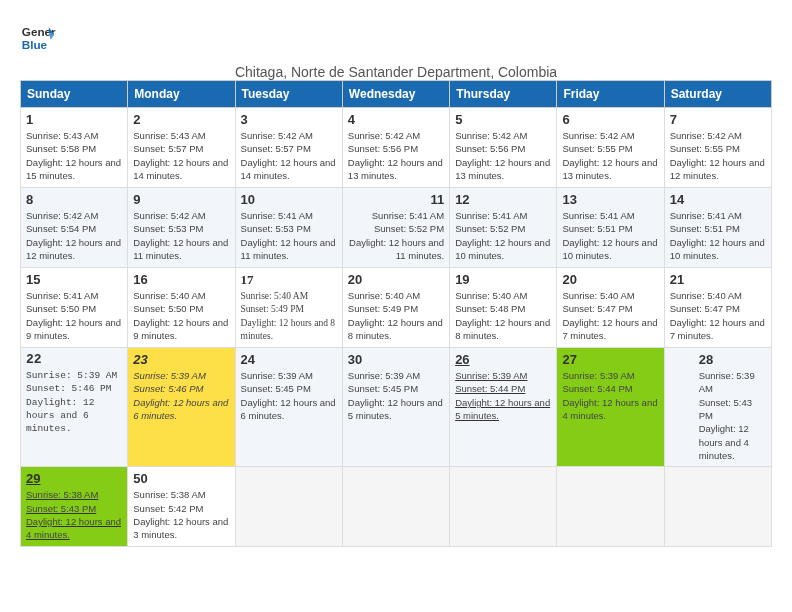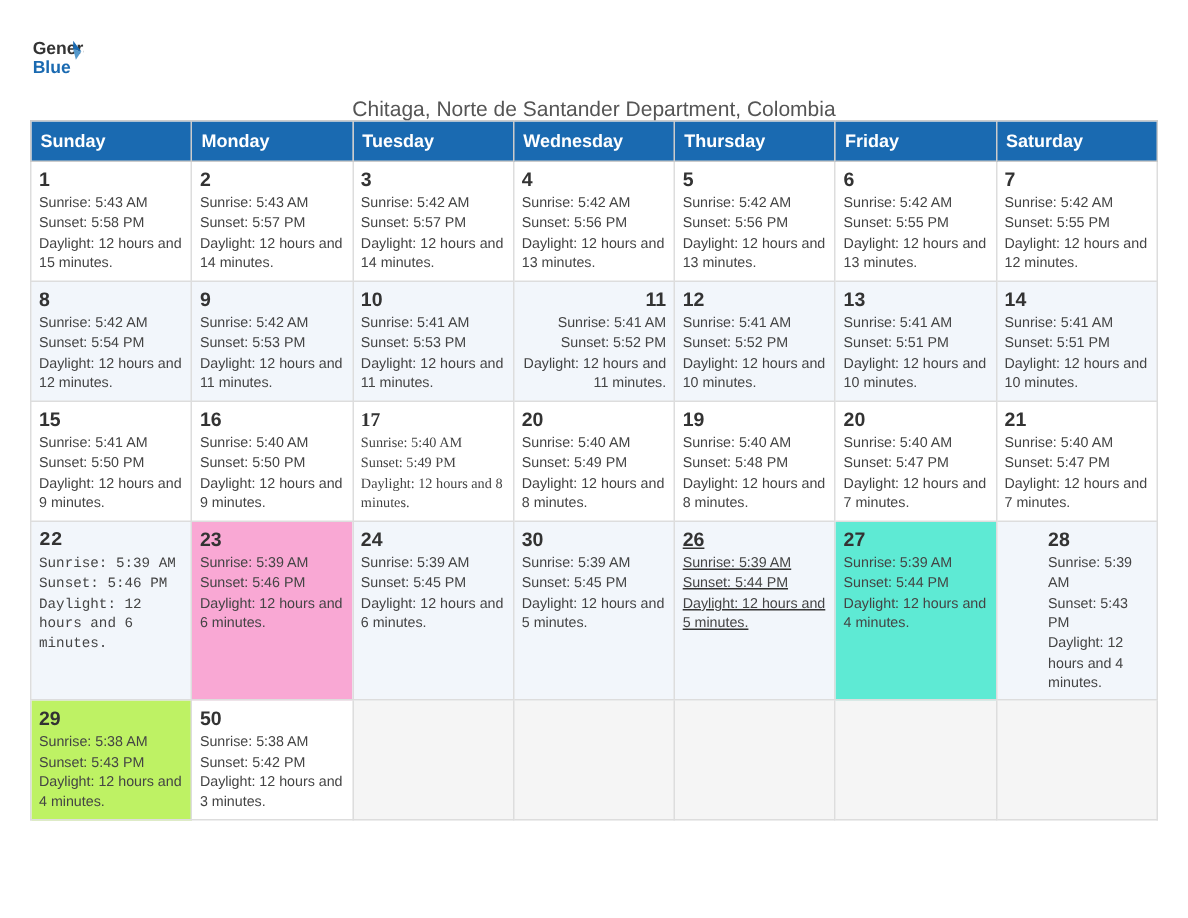--- a/index.html
+++ b/index.html
@@ -196,47 +196,47 @@
         <td style="background: rgb(255, 255, 255);">
           <span class="day-num">21</span>
           <div class="day-info">Sunrise: 5:40 AM<br>Sunset: 5:47 PM<br>Daylight: 12 hours and 7 minutes.</div>
         </td>
       </tr>
       <tr>
         <td style="background: rgb(242, 246, 251); font-family: Liberation Mono, monospace;">
           <span class="day-num">22</span>
           <div class="day-info">Sunrise: 5:39 AM<br>Sunset: 5:46 PM<br>Daylight: 12 hours and 6 minutes.</div>
         </td>
-        <td style="background: #f9a8d4;">
+        <td style="background: #fde047; font-style: italic;">
           <span class="day-num">23</span>
           <div class="day-info">Sunrise: 5:39 AM<br>Sunset: 5:46 PM<br>Daylight: 12 hours and 6 minutes.</div>
         </td>
         <td style="background: rgb(242, 246, 251);">
           <span class="day-num">24</span>
           <div class="day-info">Sunrise: 5:39 AM<br>Sunset: 5:45 PM<br>Daylight: 12 hours and 6 minutes.</div>
         </td>
         <td style="background: rgb(242, 246, 251);">
           <span class="day-num">30</span>
           <div class="day-info">Sunrise: 5:39 AM<br>Sunset: 5:45 PM<br>Daylight: 12 hours and 5 minutes.</div>
         </td>
         <td style="background: rgb(242, 246, 251); text-decoration: underline;">
           <span class="day-num">26</span>
           <div class="day-info">Sunrise: 5:39 AM<br>Sunset: 5:44 PM<br>Daylight: 12 hours and 5 minutes.</div>
         </td>
-        <td style="background: #5eead4;">
+        <td style="background: #84cc16;">
           <span class="day-num">27</span>
           <div class="day-info">Sunrise: 5:39 AM<br>Sunset: 5:44 PM<br>Daylight: 12 hours and 4 minutes.</div>
         </td>
         <td style="background: rgb(242, 246, 251); padding-left: 34px;">
           <span class="day-num">28</span>
           <div class="day-info">Sunrise: 5:39 AM<br>Sunset: 5:43 PM<br>Daylight: 12 hours and 4 minutes.</div>
         </td>
       </tr>
       <tr>
-        <td style="background: #bef264;">
+        <td style="background: #84cc16; text-decoration: underline;">
           <span class="day-num">29</span>
           <div class="day-info">Sunrise: 5:38 AM<br>Sunset: 5:43 PM<br>Daylight: 12 hours and 4 minutes.</div>
         </td>
         <td style="background: rgb(255, 255, 255);">
           <span class="day-num">50</span>
           <div class="day-info">Sunrise: 5:38 AM<br>Sunset: 5:42 PM<br>Daylight: 12 hours and 3 minutes.</div>
         </td>
         <td class="empty-cell" style="background: rgb(245, 245, 245);"></td>
         <td class="empty-cell" style="background: rgb(245, 245, 245);"></td>
         <td class="empty-cell" style="background: rgb(245, 245, 245);"></td>

